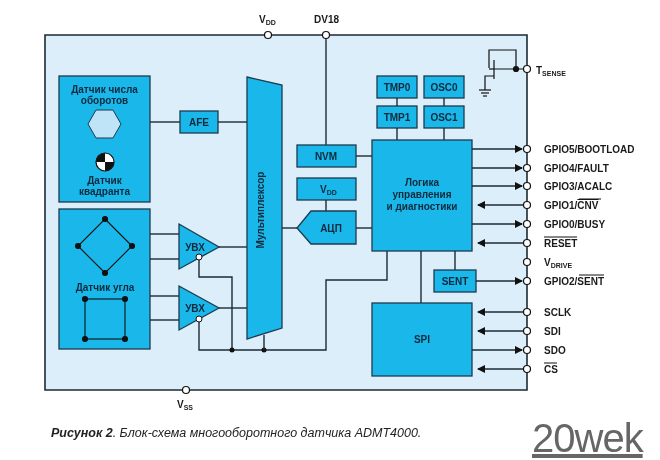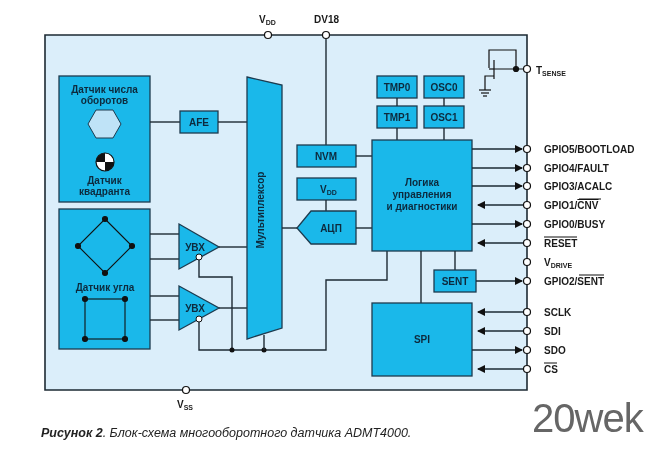--- a/index.html
+++ b/index.html
@@ -3,25 +3,25 @@
   <meta charset="utf-8">
   <style>
     html, body { margin: 0; padding: 0; background: #ffffff; }
     body { width: 660px; height: 460px; position: relative; overflow: hidden;
            font-family: "Liberation Sans", sans-serif; }
     svg { position: absolute; left: 0; top: 0; }
     .blk { fill: #1ab8ea; stroke: #1d3b4f; stroke-width: 1.3; }
     .wire { stroke: #1d2a33; stroke-width: 1.4; fill: none; }
     .lbl { font-family: "Liberation Sans", sans-serif; font-weight: bold; fill: #0d2a3d; }
     .pin { font-family: "Liberation Sans", sans-serif; font-weight: bold; fill: #1a1a1a; }
-    .caption { position: absolute; left: 41px; top: 426px; font-size: 12.5px; color: #222;
+    .caption { position: absolute; left: 51px; top: 426px; font-size: 12.5px; color: #222;
                font-style: italic; font-family: "Liberation Sans", sans-serif; }
     .caption b { font-weight: bold; }
-    .brand { position: absolute; left: 532px; top: 396px; font-size: 40px; color: #666;
-             font-family: "Liberation Sans", sans-serif; letter-spacing: -1px; }
+    .brand { position: absolute; left: 532px; top: 416px; font-size: 40px; color: #666;
+             font-family: "Liberation Sans", sans-serif; letter-spacing: -1px; text-decoration: underline; }
   </style>
 </head>
 <body>
 
 <svg width="660" height="460" viewBox="0 0 660 460">
   <defs>
     <marker id="arr" markerWidth="8" markerHeight="8" refX="7" refY="4" orient="auto" markerUnits="userSpaceOnUse">
       <path d="M0,0 L8,4 L0,8 z" fill="#111"></path>
     </marker>
   </defs>

